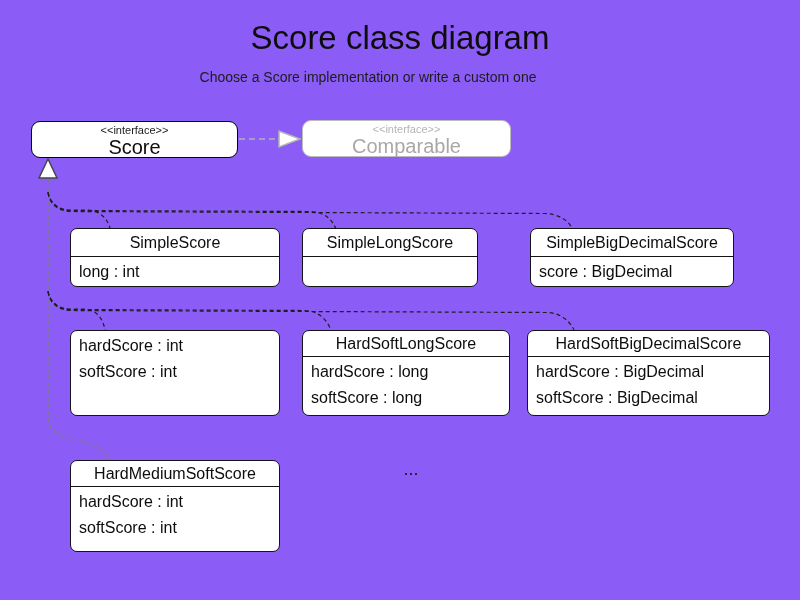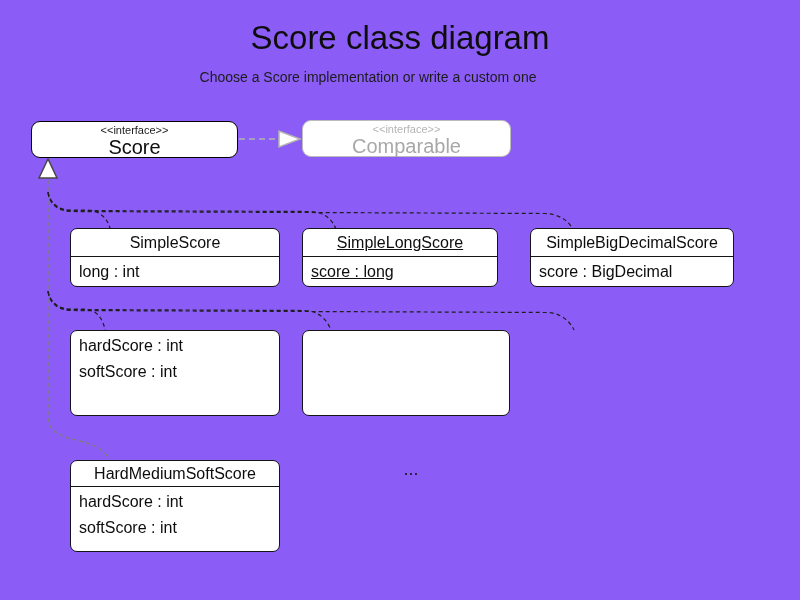--- a/index.html
+++ b/index.html
@@ -91,44 +91,53 @@
     <div class="iname">Comparable</div>
   </div>
 
   <div class="cbox row1" style="left:70px; top:228px; width:210px; height:59px;">
     <div class="cbox-title">SimpleScore</div>
     <div class="cbox-attrs">
       <div class="attr-line">long : int</div>
     </div>
   </div>
 
-  <div class="cbox row1" style="left:302px; top:228px; width:196px; height:59px;text-decoration:underline;">
+  <div class="cbox row1" style="left:302px; top:228px; width:176px; height:59px;">
     <div class="cbox-title">SimpleLongScore</div>
-    <div class="cbox-attrs">
-      <div class="attr-line">score : long</div>
-    </div>
   </div>
 
   <div class="cbox row1" style="left:530px; top:228px; width:204px; height:59px;">
     <div class="cbox-title">SimpleBigDecimalScore</div>
     <div class="cbox-attrs">
       <div class="attr-line">score : BigDecimal</div>
     </div>
   </div>
 
   <div class="cbox row2" style="left:70px; top:330px; width:210px; height:86px;">
     <div class="cbox-attrs">
       <div class="attr-line">hardScore : int</div>
       <div class="attr-line">softScore : int</div>
     </div>
   </div>
 
   <div class="cbox row2" style="left:302px; top:330px; width:208px; height:86px;">
+    <div class="cbox-title">HardSoftLongScore</div>
+    <div class="cbox-attrs">
+      <div class="attr-line">hardScore : long</div>
+      <div class="attr-line">softScore : long</div>
+    </div>
   </div>
 
+  <div class="cbox row2" style="left:527px; top:330px; width:243px; height:86px;">
+    <div class="cbox-title">HardSoftBigDecimalScore</div>
+    <div class="cbox-attrs">
+      <div class="attr-line">hardScore : BigDecimal</div>
+      <div class="attr-line">softScore : BigDecimal</div>
+    </div>
+  </div>
 
   <div class="cbox row3" style="left:70px; top:460px; width:210px; height:92px;">
     <div class="cbox-title">HardMediumSoftScore</div>
     <div class="cbox-attrs">
       <div class="attr-line">hardScore : int</div>
       <div class="attr-line">softScore : int</div>
     </div>
   </div>
 
   <div class="ellipsis">...</div>

